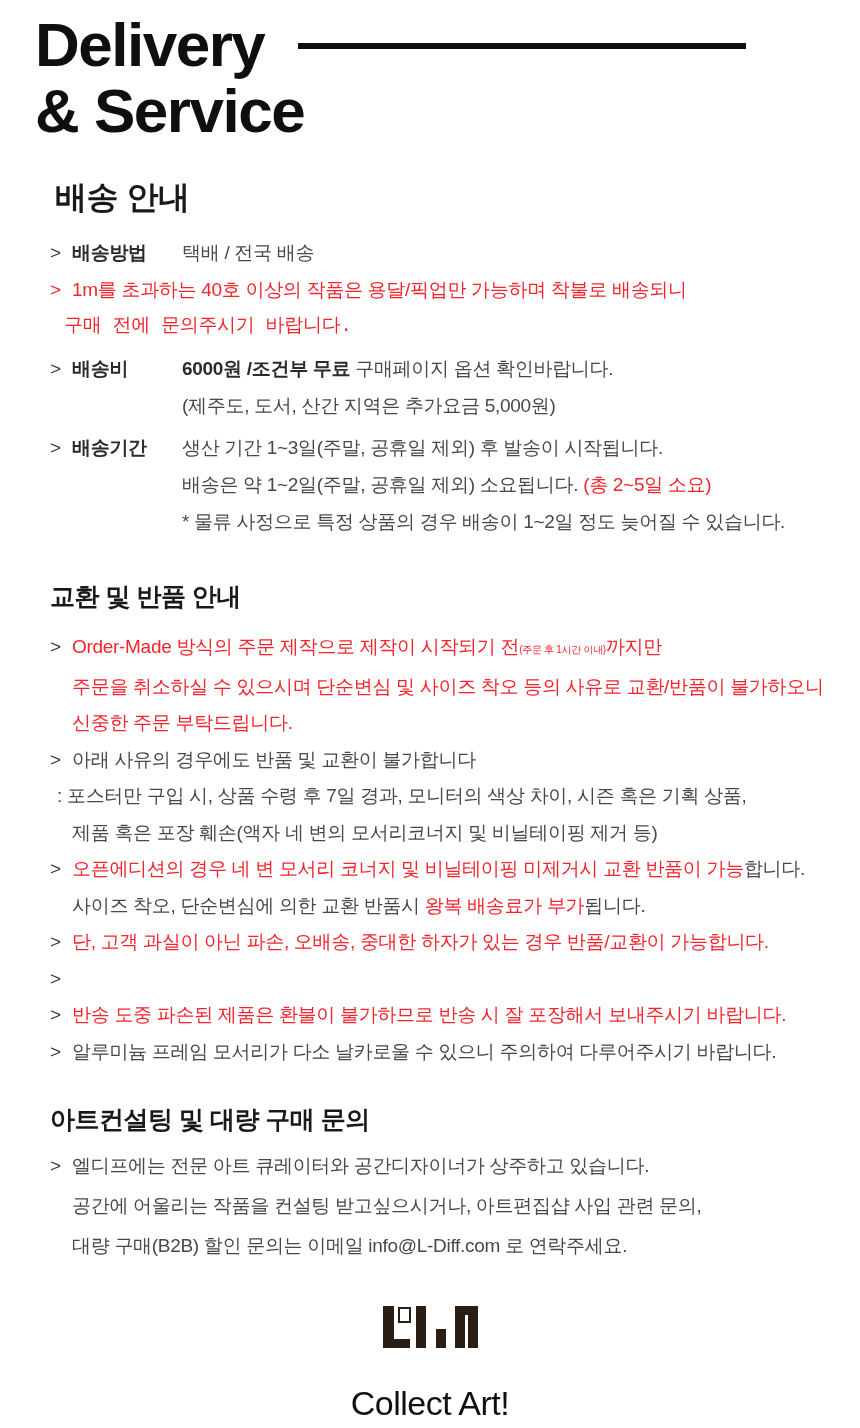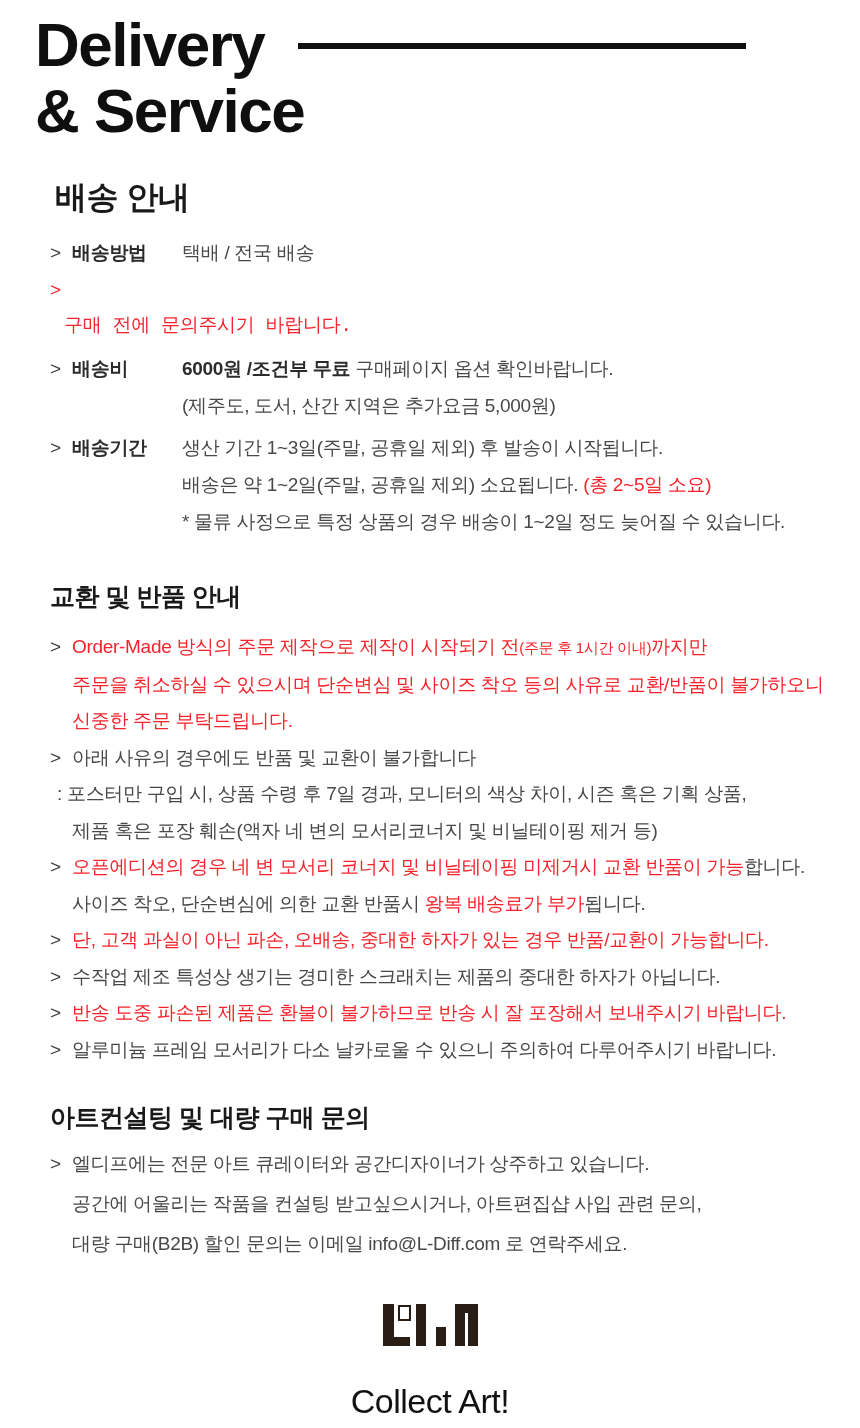--- a/index.html
+++ b/index.html
@@ -60,21 +60,21 @@
   .sec-consult .line { line-height: 40px; }
   .mk { width: 22px; flex: none; color: #3c3c3c; }
   .lbl { width: 110px; flex: none; font-weight: 700; color: #2b2b2b; }
   .cont   { padding-left: 132px; text-align: right; }  
   .cont-m { padding-left: 22px; }   
   .cont-s { padding-left: 7px; }    
   .gap-top { margin-top: 5px; }
 
   .red  { color: var(--red); }
   .bold { font-weight: 700; color: #2b2b2b; }
-  .small { font-size: 15px; }
+  .small { font-size: 10px; }
 
   
   .footer { text-align: center; margin-top: 40px; }
   .logo-wrap { display: inline-block; }
   .slogan {
     margin-top: 28px;
     font-size: 34px;
     line-height: 44px;
     color: #111111;
     letter-spacing: -0.5px;
@@ -99,20 +99,21 @@
     <h2>배송 안내</h2>
 
     <div class="line">
       <span class="mk">&gt;</span>
       <span class="lbl">배송방법</span>
       <span>택배 / 전국 배송</span>
     </div>
 
     <div class="line red">
       <span class="mk red">&gt;</span>
+      <span>1m를 초과하는 40호 이상의 작품은 용달/픽업만 가능하며 착불로 배송되니</span>
     </div>
     <div class="line red">
       <span class="cont-m" style="padding-left:14px;font-family:Liberation Mono, monospace;">구매 전에 문의주시기 바랍니다.</span>
     </div>
 
     <div class="line gap-top">
       <span class="mk">&gt;</span>
       <span class="lbl">배송비</span>
       <span><span class="bold">6000원 /조건부 무료</span><span> 구매페이지 옵션 확인바랍니다.</span></span>
     </div>
@@ -166,21 +167,20 @@
       <span class="cont-m"><span>사이즈 착오, 단순변심에 의한 교환 반품시 </span><span class="red">왕복 배송료가 부가</span><span>됩니다.</span></span>
     </div>
 
     <div class="line">
       <span class="mk">&gt;</span>
       <span class="red">단, 고객 과실이 아닌 파손, 오배송, 중대한 하자가 있는 경우 반품/교환이 가능합니다.</span>
     </div>
 
     <div class="line">
       <span class="mk">&gt;</span>
-      <span>수작업 제조 특성상 생기는 경미한 스크래치는 제품의 중대한 하자가 아닙니다.</span>
     </div>
 
     <div class="line">
       <span class="mk">&gt;</span>
       <span class="red">반송 도중 파손된 제품은 환불이 불가하므로 반송 시 잘 포장해서 보내주시기 바랍니다.</span>
     </div>
 
     <div class="line">
       <span class="mk">&gt;</span>
       <span>알루미늄 프레임 모서리가 다소 날카로울 수 있으니 주의하여 다루어주시기 바랍니다.</span>

